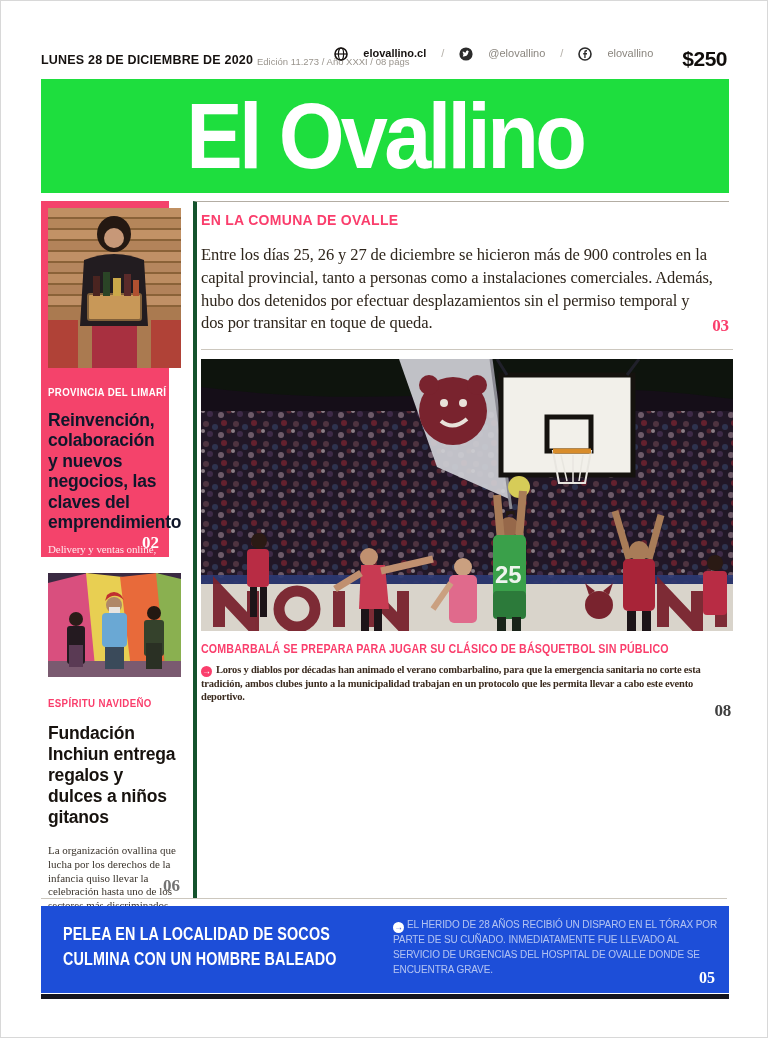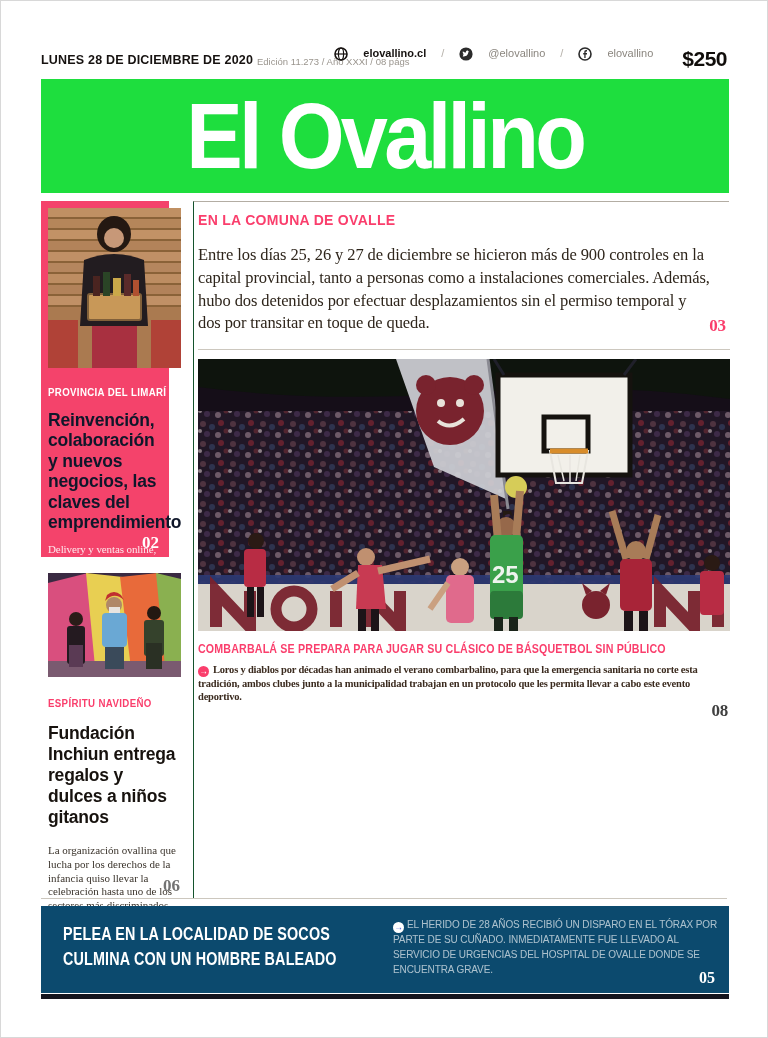--- a/index.html
+++ b/index.html
@@ -41,21 +41,21 @@
   .card1 .pagenum { position:absolute; right:10px; bottom:4px; color:#ffffff; }
   .card2 { position:absolute; left:40px; top:565px; width:147px; height:330px; padding:7px 7px 0 7px; }
   .card2 .photo { width:133px; height:104px; display:block; }
   .card2 .sb-kicker { margin-top:20px; }
   .sb-head2 { margin-top:14px; color:#17120e; font-weight:bold; font-size:17.5px; line-height:1.2; letter-spacing:-.2px; }
   .sb-body2 { margin-top:16px; font-family:"Liberation Serif", serif; font-size:11px; line-height:1.25; color:#3a332b; }
   .card2 .pagenum { position:absolute; right:8px; bottom:0px; }
   
   .maincol {
     position:absolute; left:192px; top:200px; width:536px; height:697px;
-    border-top:1px solid #b3ada3; border-left:1px solid #14532d;
+    border-top:1px solid #b3ada3; border-left:4px solid #14532d;
     padding:10px 0 0 4px;
   }
   .m-kicker { font-size:14px; font-weight:bold; letter-spacing:.3px; }
   .hl { margin-top:8px; }
   .hl-line { font-weight:bold; font-size:54px; line-height:62px; letter-spacing:-1px;
     color:#1c140b; transform:scaleX(.66); transform-origin:0 50%; white-space:pre; }
   .deck { position:relative; margin-top:16px; width:532px;
     font-family:"Liberation Serif", serif; font-size:16.5px; line-height:1.38;
     color:#2e251b; letter-spacing:-.1px; padding-right:20px; }
   .deck .pagenum { position:absolute; right:4px; bottom:-2px; }
@@ -305,21 +305,21 @@
 
     <div class="cap-kicker" style="color:#fa3e6c;">COMBARBALÁ SE PREPARA PARA JUGAR SU CLÁSICO DE BÁSQUETBOL SIN PÚBLICO</div>
     <div class="cap-body">
       <span class="bullet" style="background:#fa3e6c;">→</span><span>Loros y diablos por décadas han animado el verano combarbalino, para que la emergencia sanitaria no corte esta tradición, ambos clubes junto a la municipalidad trabajan en un protocolo que les permita llevar a cabo este evento deportivo.</span>
       <span class="pagenum" style="color:#404040;text-align:right;">08</span>
     </div>
   </div>
 
   <hr class="rule bottom-rule">
 
-  <div class="bluebox" style="background:#0c4a6e;">
+  <div class="bluebox" style="background:#1d4ed8;">
     <div class="bb-head">
       <div class="bb-line">PELEA EN LA LOCALIDAD DE SOCOS</div>
       <div class="bb-line">CULMINA CON UN HOMBRE BALEADO</div>
     </div>
     <div class="bb-detail">
       <span class="bb-bullet" style="color:#5565dc;">→</span><span>EL HERIDO DE 28 AÑOS RECIBIÓ UN DISPARO  EN EL TÓRAX POR PARTE DE SU CUÑADO. INMEDIATAMENTE FUE LLEVADO AL SERVICIO DE URGENCIAS  DEL HOSPITAL DE OVALLE DONDE SE ENCUENTRA GRAVE.</span>
     </div>
     <div class="pagenum">05</div>
   </div>
   <div class="blackbar"></div>

